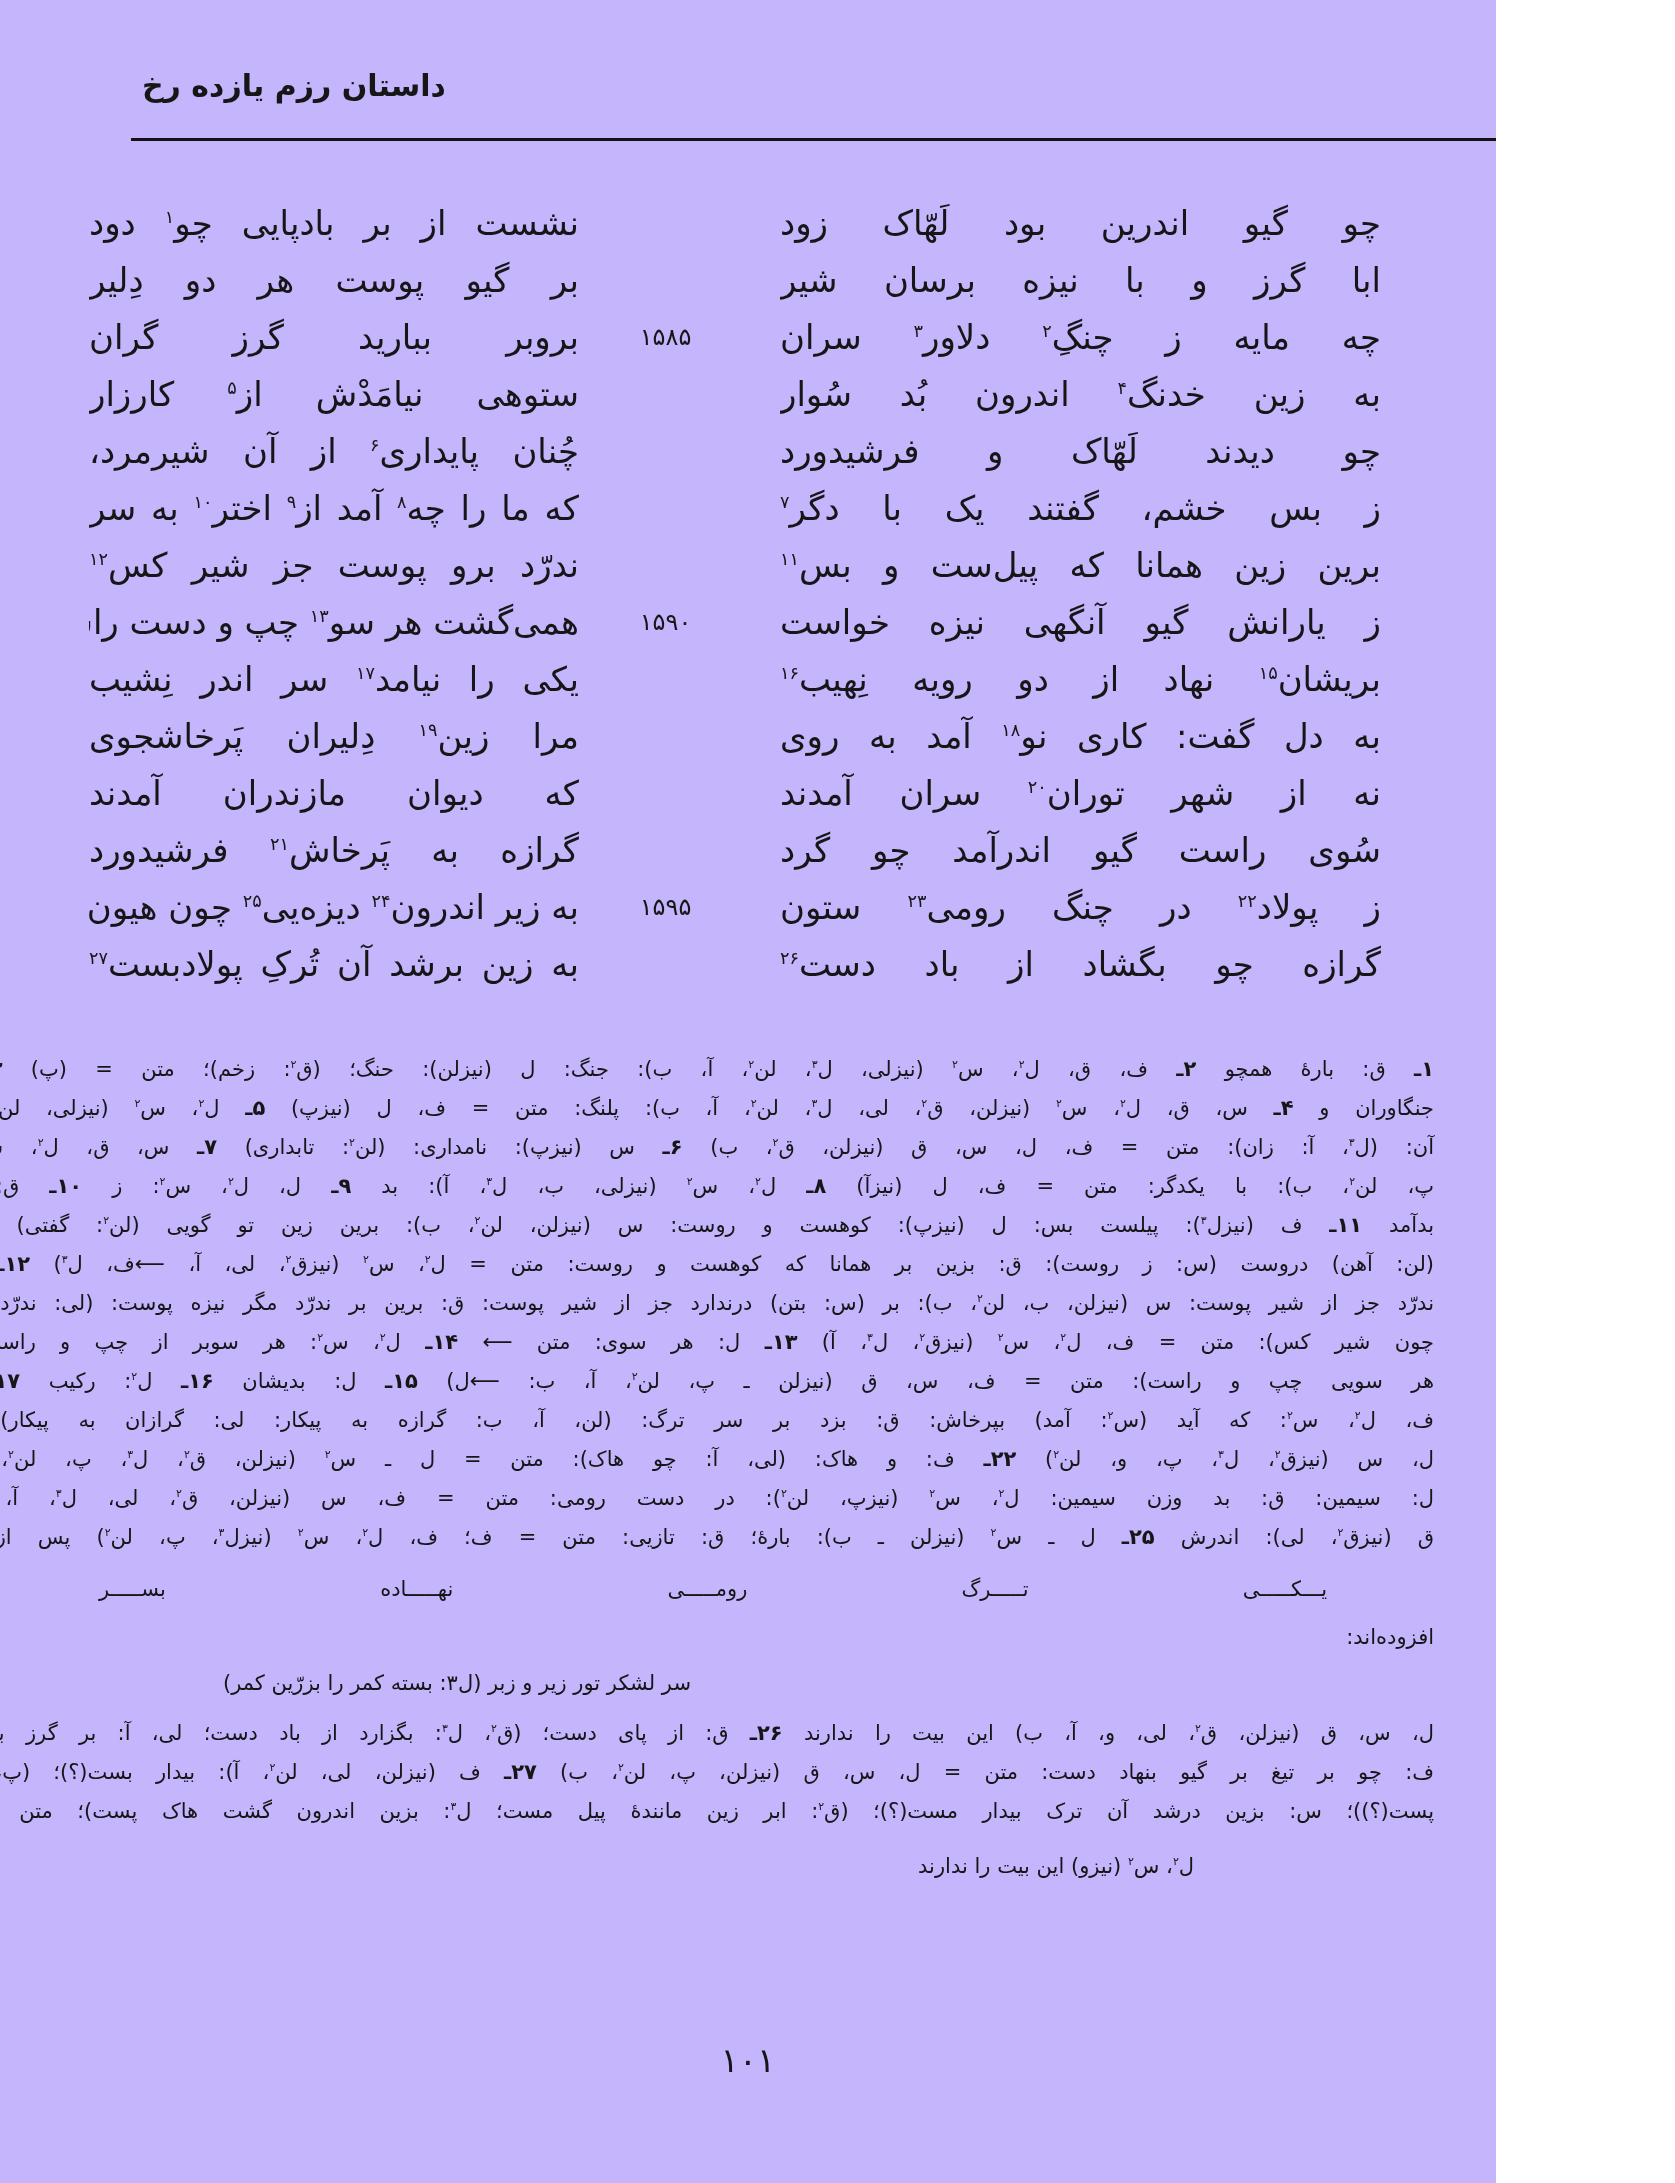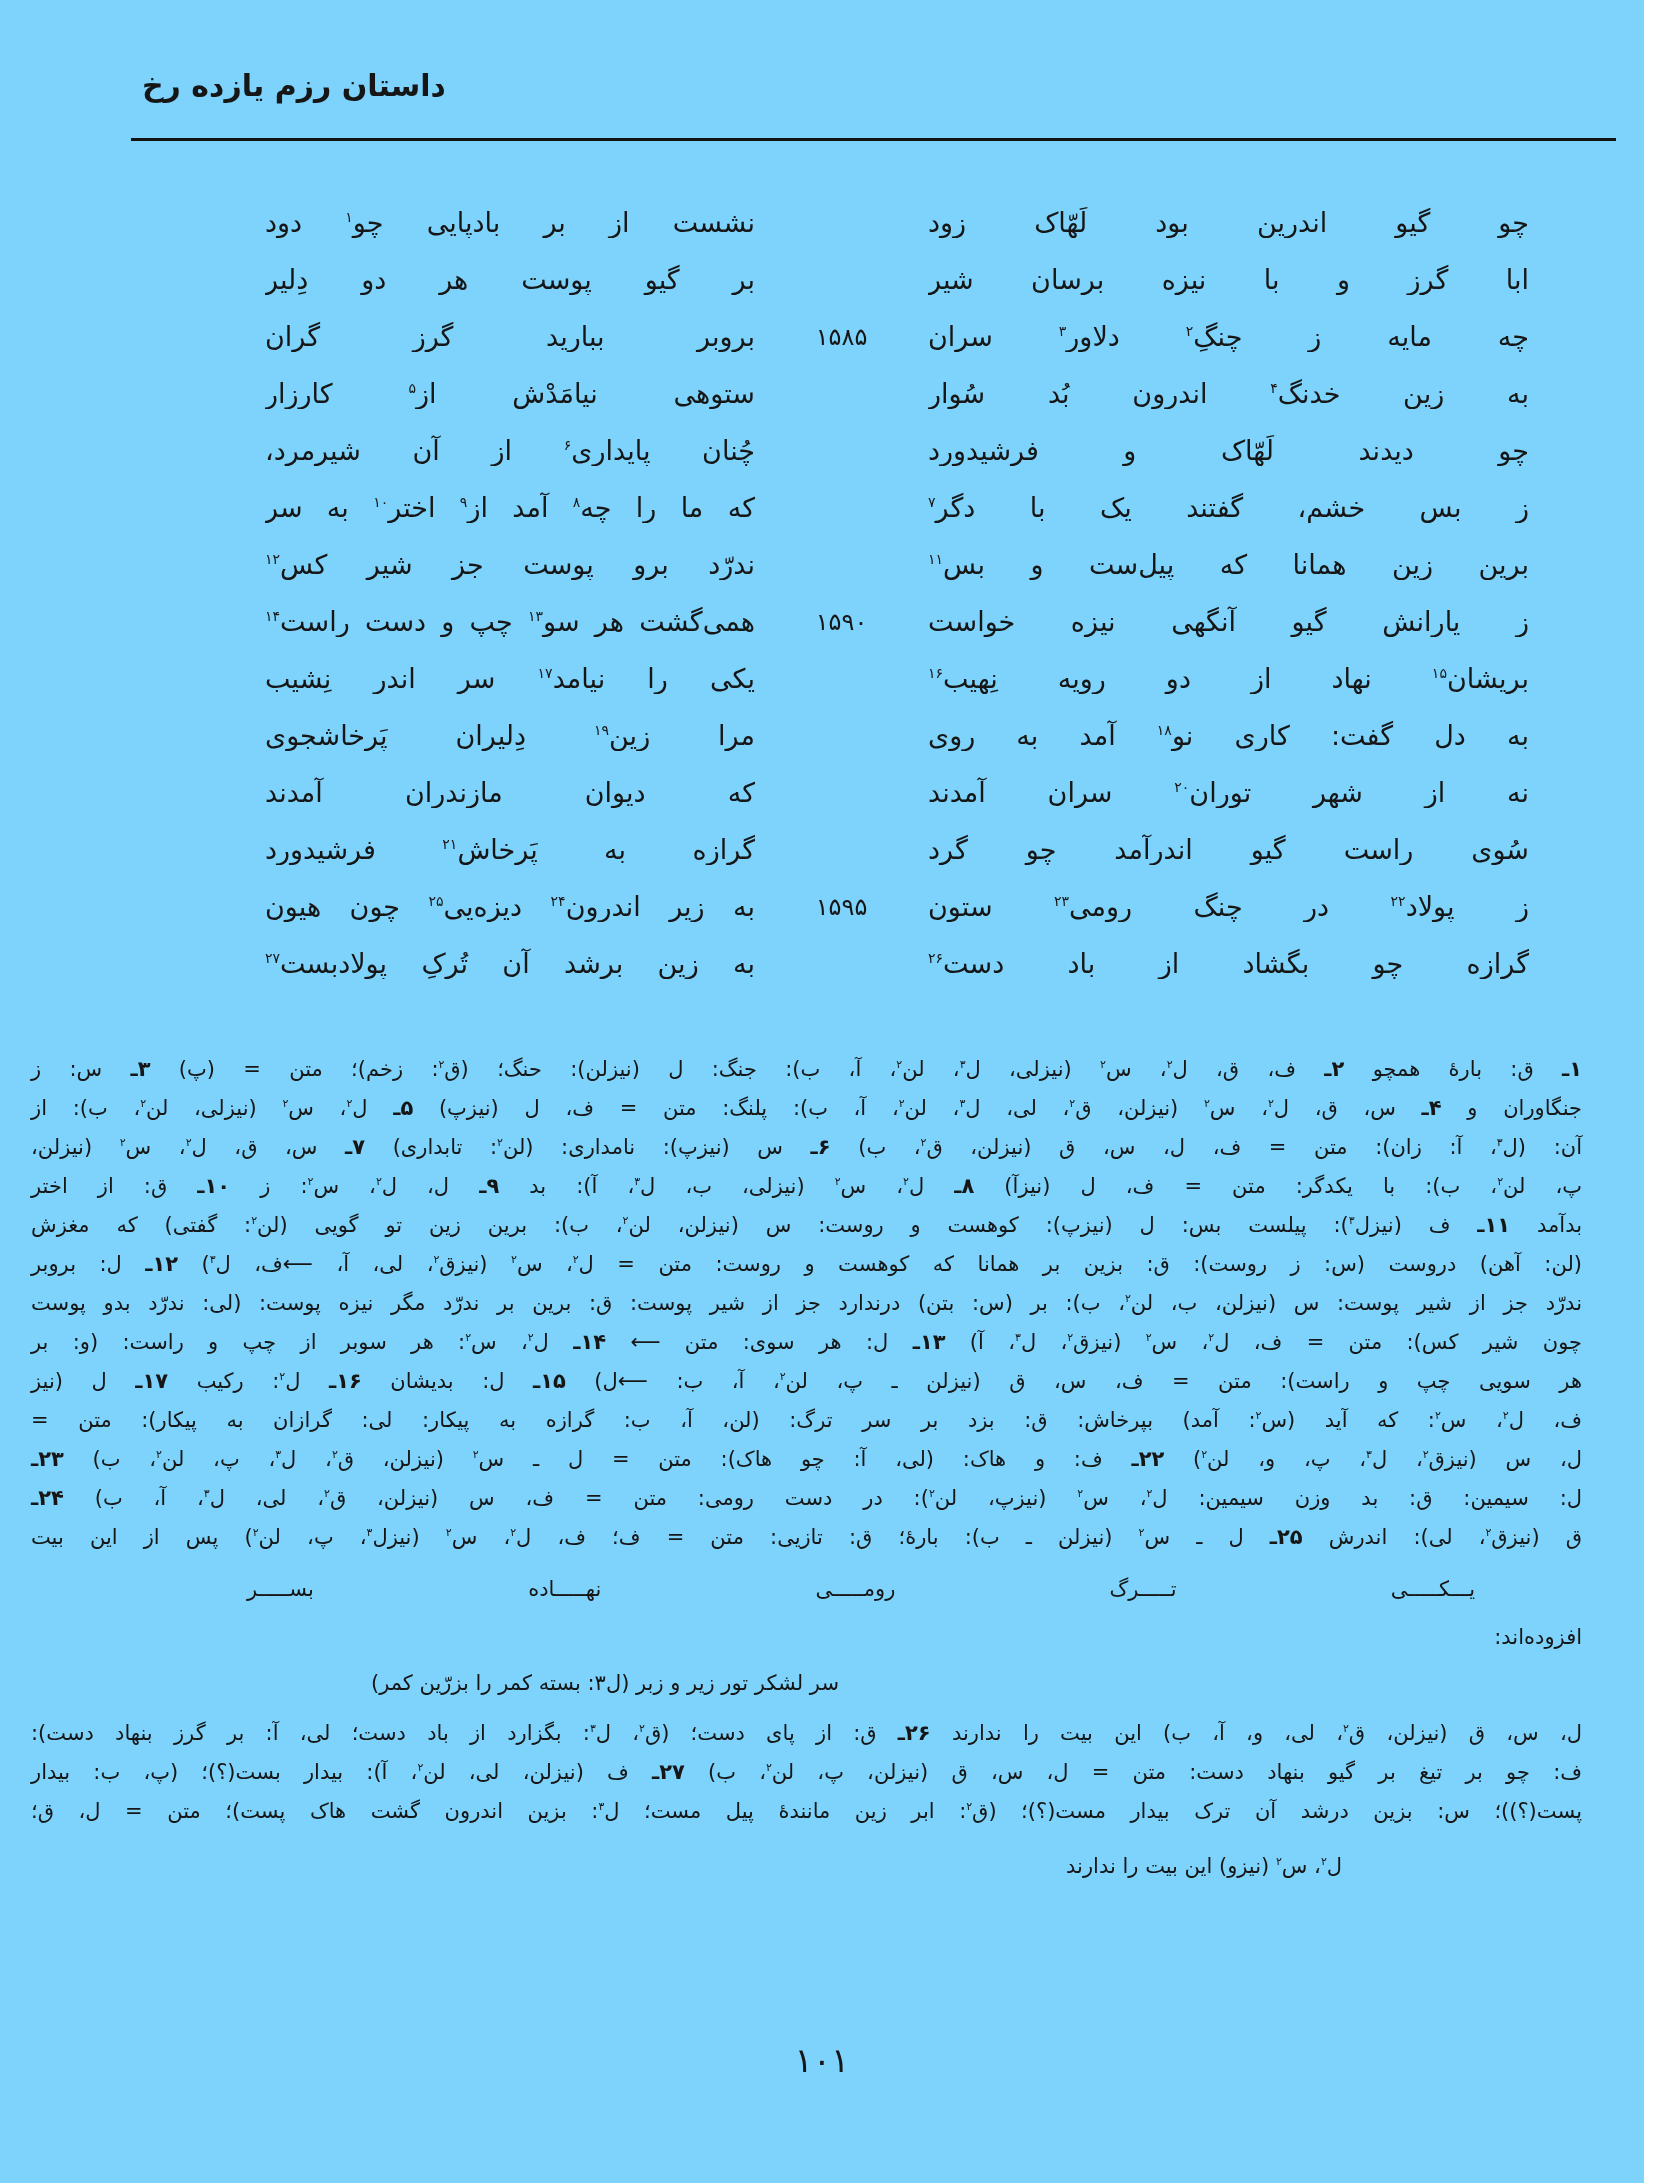--- a/index.html
+++ b/index.html
@@ -1,20 +1,20 @@
 <!DOCTYPE html>
 <html lang="fa" style="font-size:10.8px"><head>
 <meta charset="utf-8">
 <style>
   html,body{margin:0;padding:0;}
   body{background:#ffffff;}
   .page{
     position:relative;
-    width:1644px;height:2183px;
-    background:#7dd3fc;
+    width:1496px;height:2183px;
+    background:#c4b5fd;
     color:#161616;
     font-family:"DejaVu Sans",sans-serif;
     overflow:hidden;
   }
   
   .header-title{
     position:absolute;top:68px;left:142px;
     font-size:30px;font-weight:bold;
     direction:rtl;white-space:nowrap;
   }
@@ -23,23 +23,23 @@
     background:#131313;
   }
   
   .poem{
     position:absolute;top:194px;right:0;left:0;
     direction:rtl;
     padding-right:115px;
   }
   .poem-row{display:flex;align-items:center;height:57px;}
   .hemi{
-    font-size:27px;
+    font-size:34px;
     text-align:justify;text-align-last:justify;
-    overflow:hidden;white-space:nowrap;
+    overflow:hidden;white-space:nowrap;margin-left:28px;
   }
   .hemi-first{width:601px;}
   .num-cell{
     width:173px;text-align:center;font-size:24px;
     flex:none;
   }
   .hemi-second{width:490px;}
   sup{font-size:.52em;line-height:0;vertical-align:super;}
   
   .apparatus{

